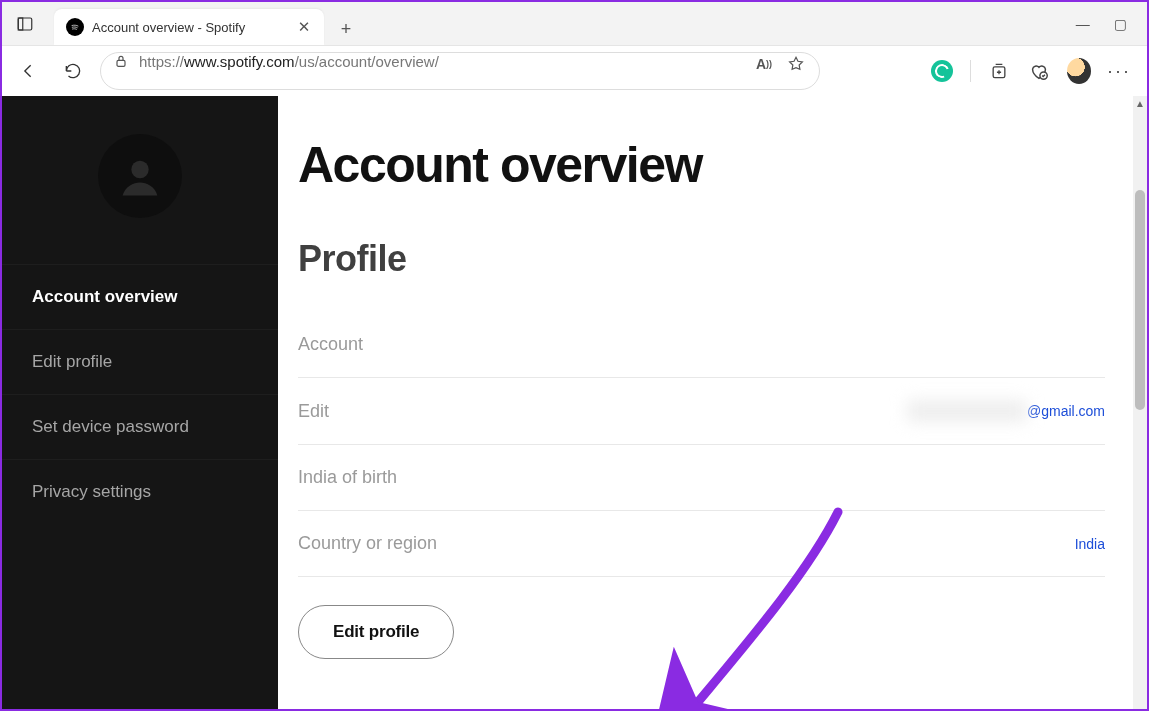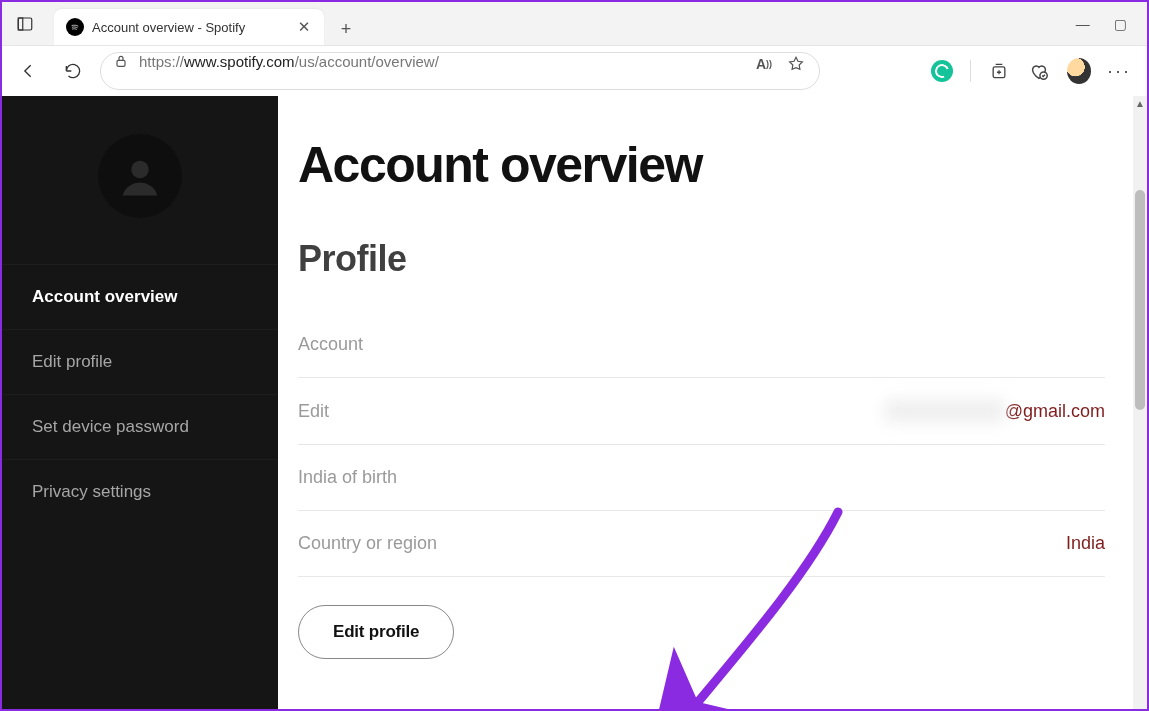--- a/index.html
+++ b/index.html
@@ -47,21 +47,21 @@
   .sidebar .avatar-ph { width:84px; height:84px; border-radius:50%; background:#0e0e0e; margin: 24px auto 46px; display:flex; align-items:center; justify-content:center; }
   .sidebar .avatar-ph svg { width:52px; height:52px; fill:#2b2b2b; }
   .sidebar .nav-item { padding: 22px 30px; font-size:17px; color:#a6a6a6; cursor:pointer; border-top:1px solid rgba(255,255,255,.04); }
   .sidebar .nav-item.active { color:#fff; font-weight:600; }
 
   .main { flex:1; background:#fff; padding: 36px 28px 0 20px; margin-right:14px; z-index:2; position:relative; }
   .main h1 { font-size:50px; font-weight:800; letter-spacing:-1.5px; color:#111; margin-top:4px; margin-bottom:44px; }
   .main h2 { font-size:36px; font-weight:800; letter-spacing:-.5px; color:#404040; margin-bottom:32px; }
   .row { display:flex; align-items:center; justify-content:space-between; padding: 22px 0; border-bottom:1px solid #e8e8e8; }
   .row .label { font-size:18px; color:#9a9a9a; }
-  .row .value { font-size:18px; color:#7f1d1d; text-align:right; }
+  .row .value { font-size:14px; color:#1d4ed8; text-align:right; }
   .blur-box { background:#eee; filter: blur(8px); border-radius:4px; }
   .blur-lg { width:280px; height:22px; }
   .blur-md { width:150px; height:22px; }
   .blur-sm { width:120px; height:22px; }
   .email-val { display:flex; align-items:center; gap:0; }
   .edit-btn { margin-top:28px; padding: 16px 34px; border:1px solid #888; border-radius:999px; background:#fff; font-size:17px; font-weight:700; color:#111; cursor:pointer; letter-spacing:-.2px; }
 
   
   .arrow-wrap { position:absolute; left:380px; top:406px; pointer-events:none; z-index:5; }
   .arrow-wrap svg { width:220px; height:240px; overflow:visible; }

